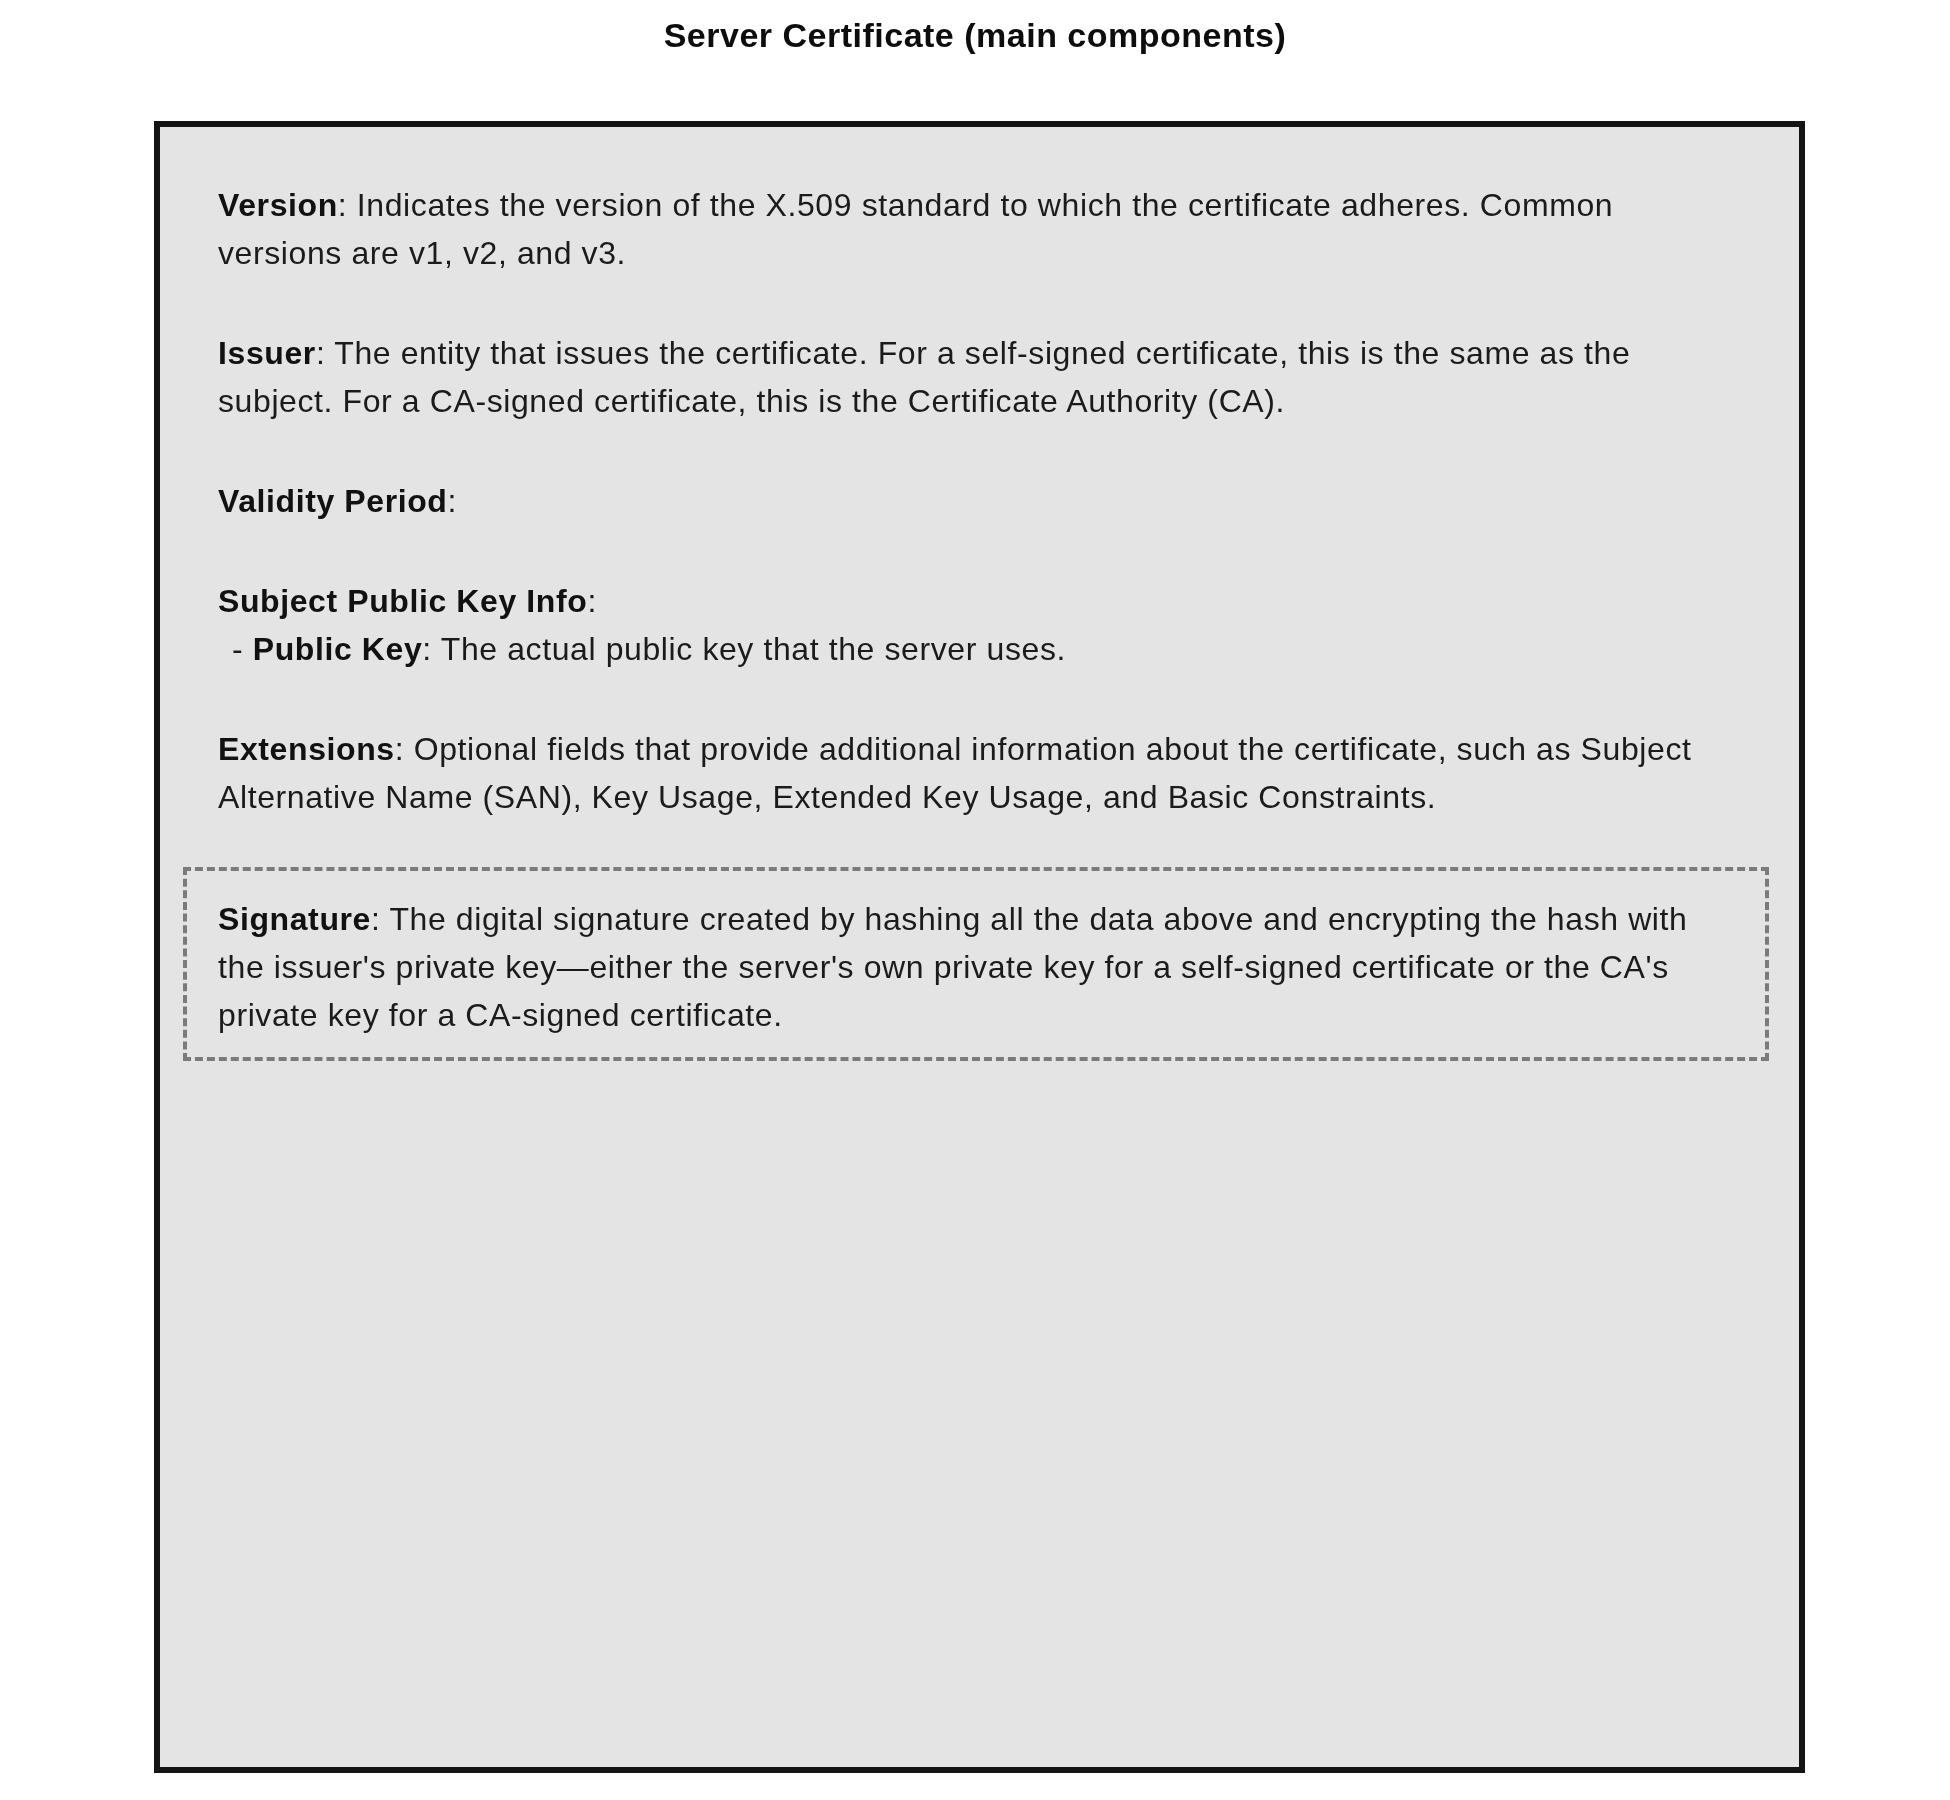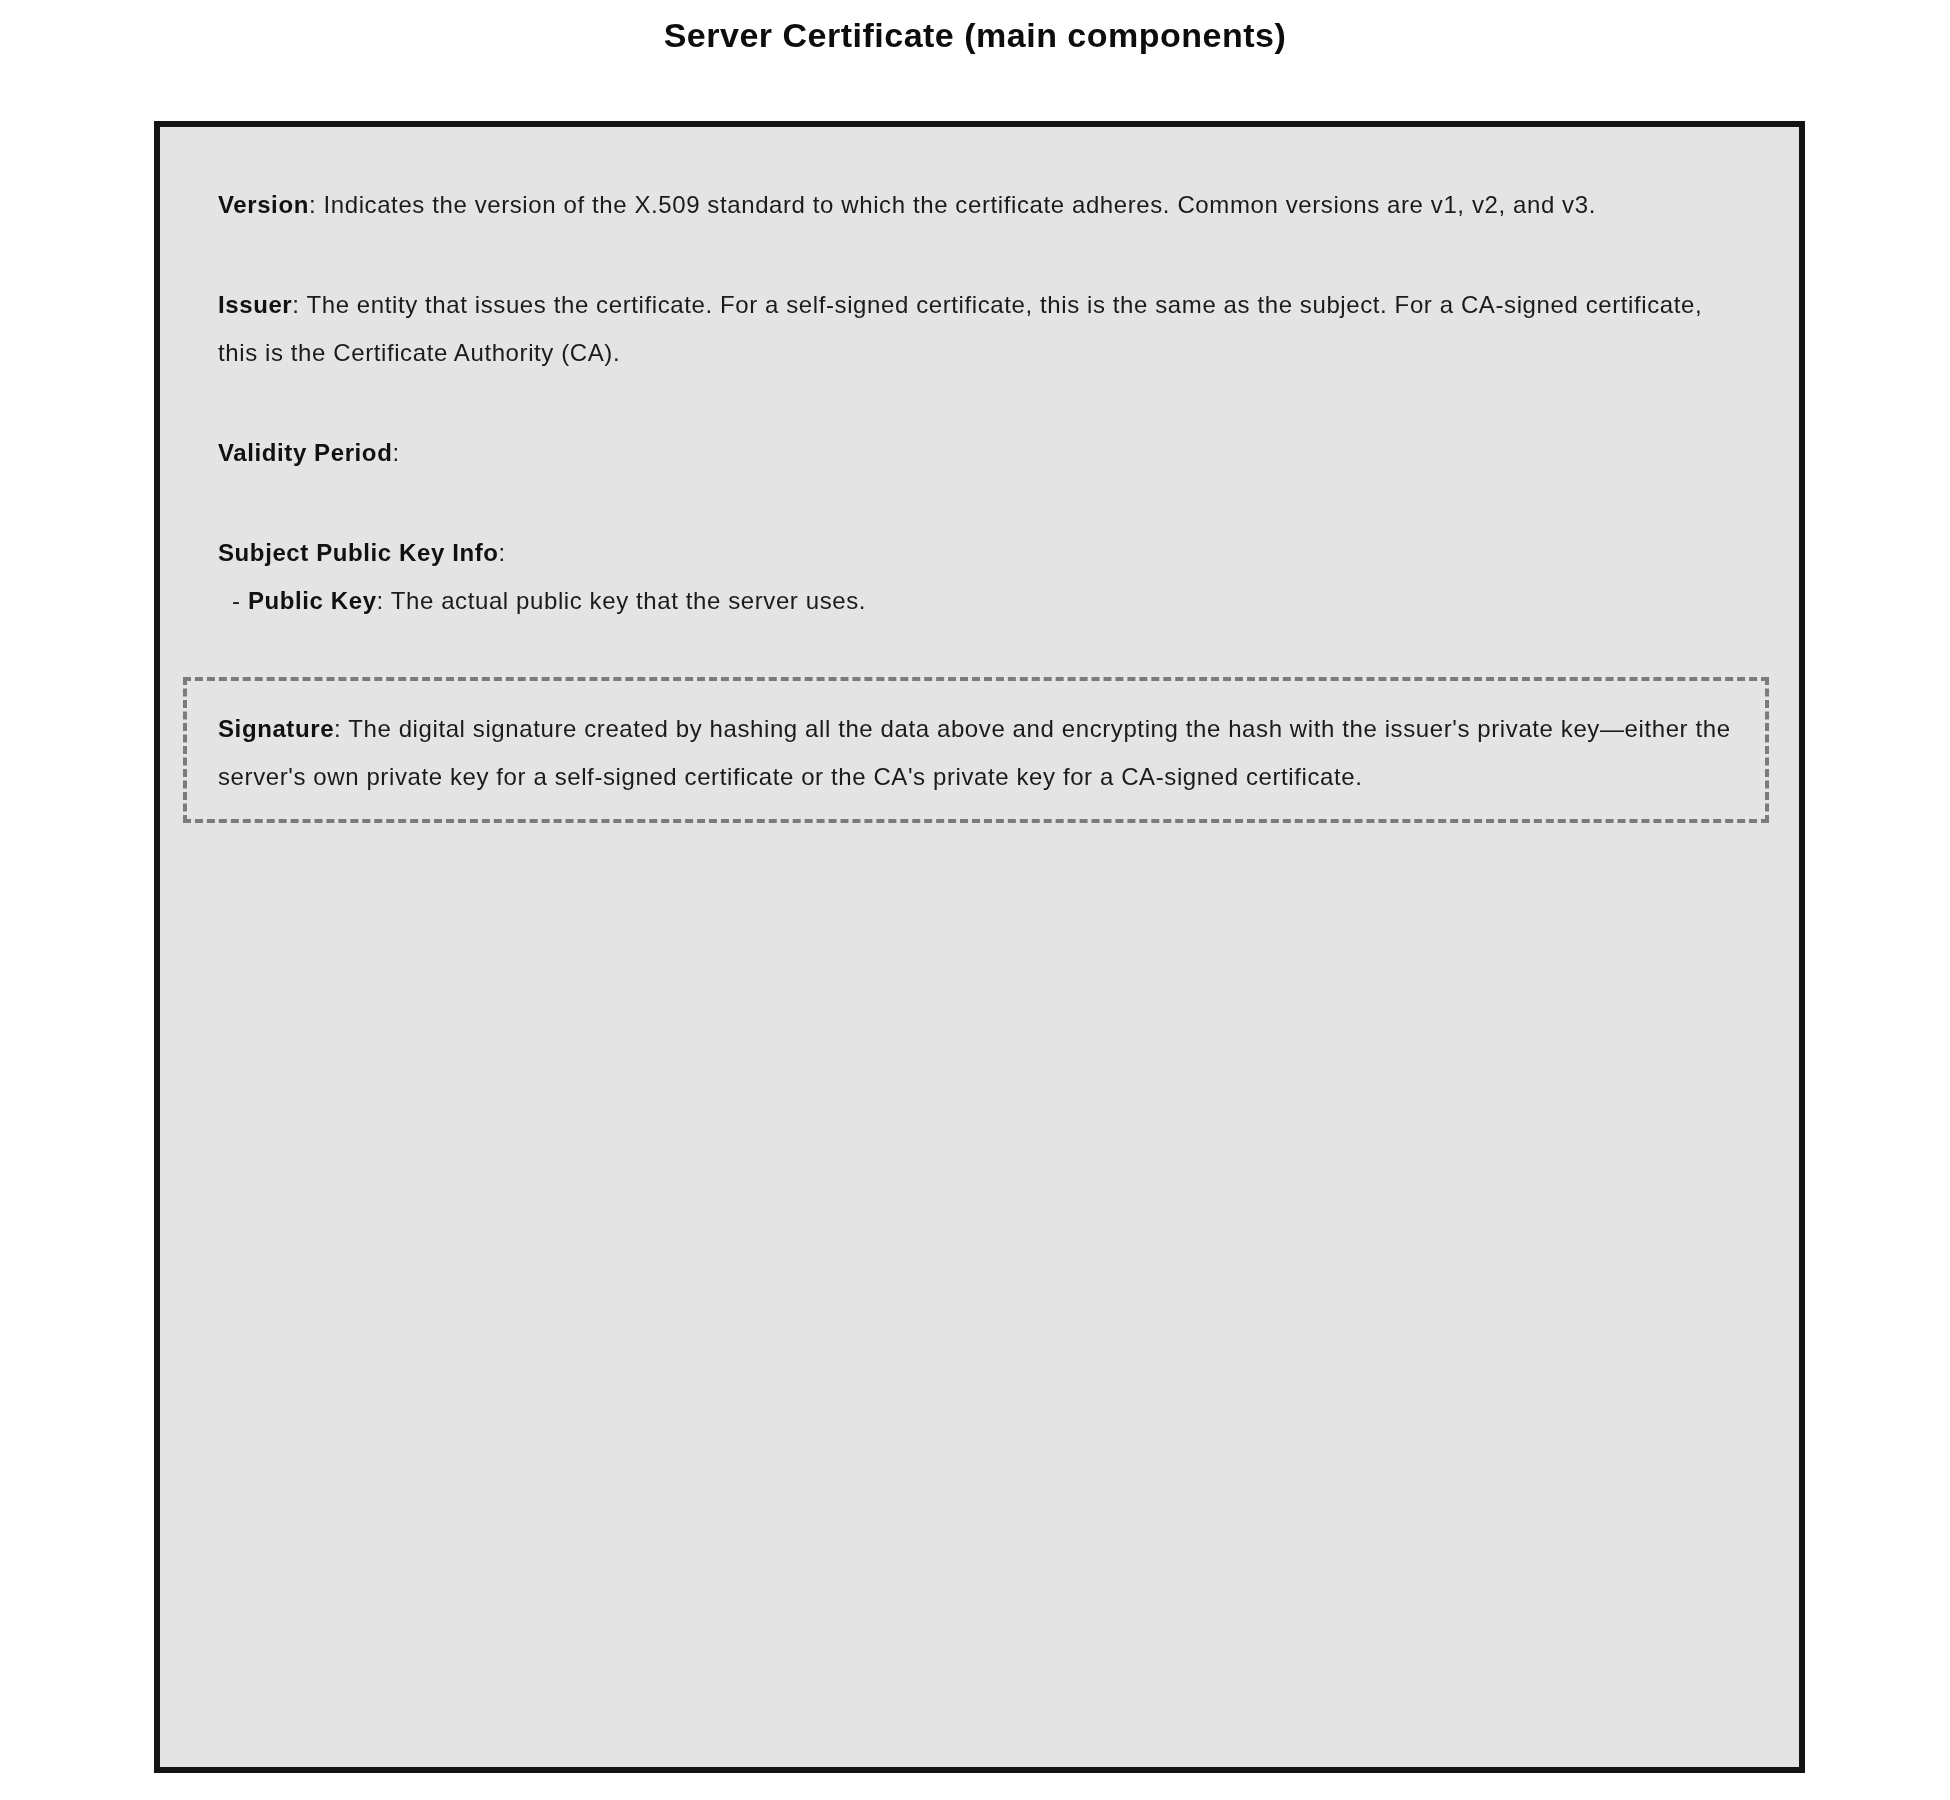--- a/index.html
+++ b/index.html
@@ -24,21 +24,21 @@
   .cert-box{
     position:absolute;left:154px;top:121px;
     width:1651px;height:1652px;
     box-sizing:border-box;
     background:var(--box-fill);
     border:6px solid var(--box-border);
   }
   .cert-content{
     box-sizing:border-box;
     padding:54px 56px 0 58px;
-    font-size:24px;line-height:48px;letter-spacing:0.6px;
+    font-size:32px;line-height:48px;letter-spacing:0.6px;
     font-weight:400;
   }
   .para{margin:0 0 52px 0;}
   .para b, .sig-para b{font-weight:700;color:#111;}
   .bullet{padding-left:14px;}
   .signature-box{
     box-sizing:border-box;
     border:4px dashed var(--dashed-border);
     margin:46px -26px 0 -35px;
     padding:24px 30px 18px 31px;
@@ -62,19 +62,20 @@
     <div class="para">
       <div><b>Validity Period</b><span>: </span></div>
     </div>
 
 
     <div class="para">
       <div><b>Subject Public Key Info</b><span>: </span></div>
       <div class="bullet"><span>- </span><b>Public Key</b><span>: </span><span>The actual public key that the server uses.</span></div>
     </div>
 
+    <div class="para" style="margin-bottom:0;"><b>Extensions</b><span>: </span><span>Optional fields that provide additional information about the certificate, such as Subject Alternative Name (SAN), Key Usage, Extended Key Usage, and Basic Constraints.</span></div>
 
     <div class="signature-box">
       <div class="sig-para"><b>Signature</b><span>: </span><span>The digital signature created by hashing all the data above and encrypting the hash with the issuer's private key—either the server's own private key for a self-signed certificate or the CA's private key for a CA-signed certificate.</span></div>
     </div>
 
   </div>
 </div>
 
 </body></html>

